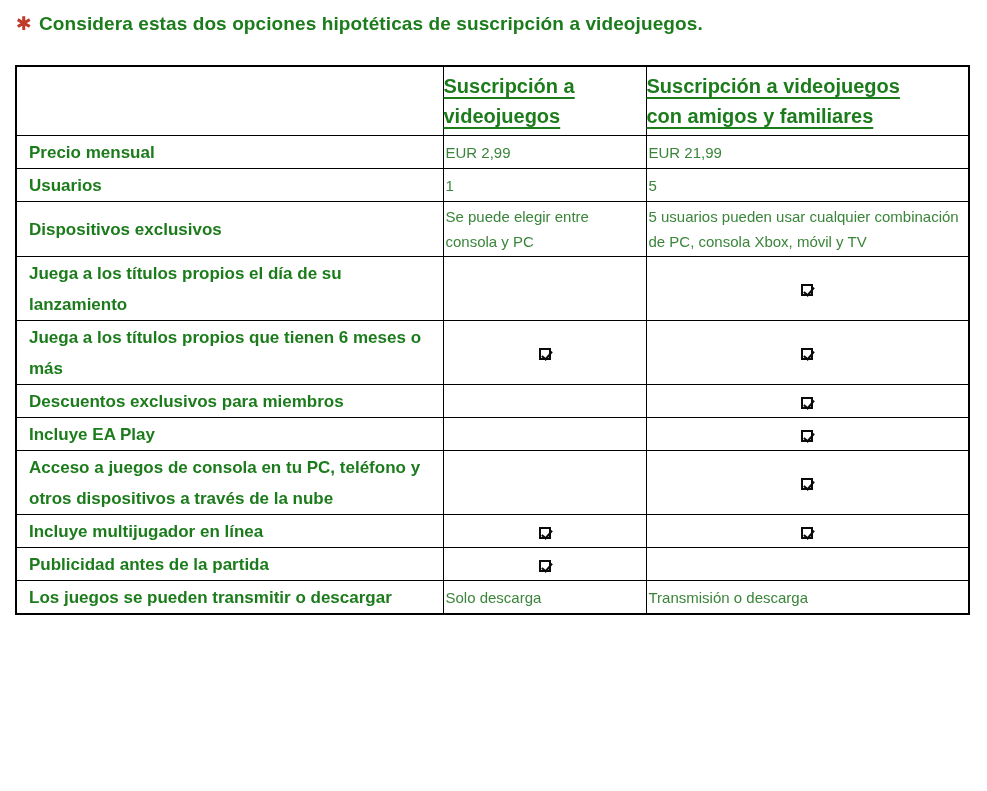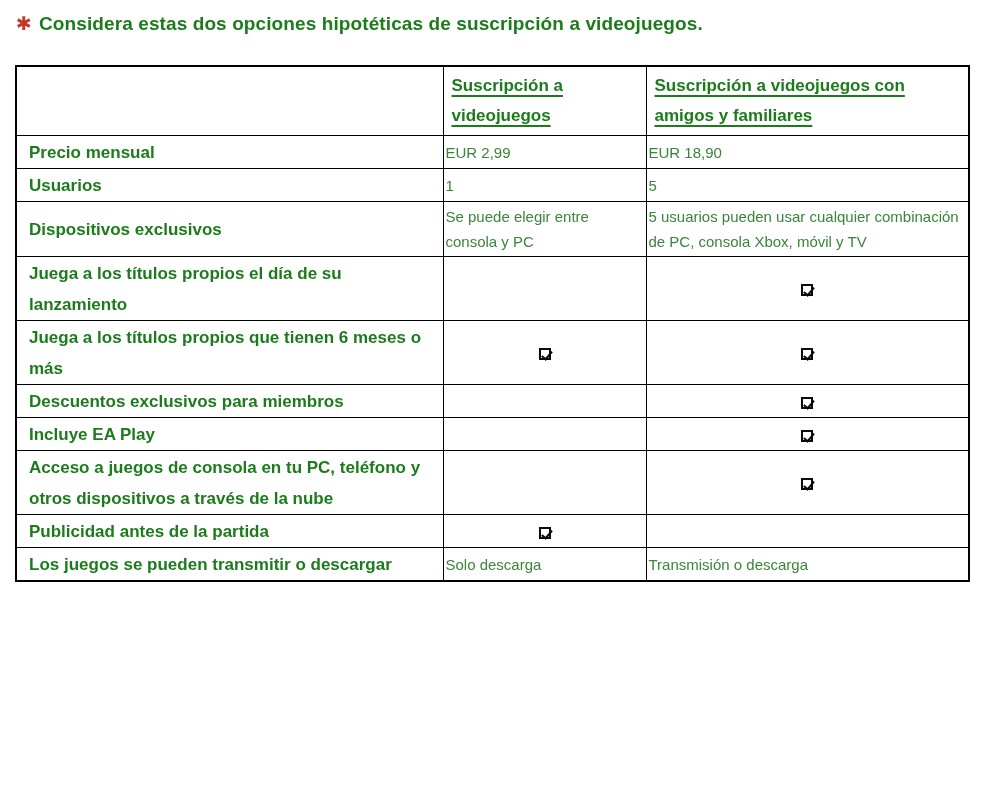--- a/index.html
+++ b/index.html
@@ -39,24 +39,24 @@
   col.c-label{width:427px;}
   col.c-basic{width:203px;}
   col.c-family{width:323px;}
   th,td{
     border:1px solid var(--border-color);
     vertical-align:middle;
     text-align:left;
   }
   th{
     color:var(--label-green);
-    font-size:17px;
+    font-size:20px;
     line-height:30px;
     font-weight:bold;
-    padding:4px 8px;
+    padding:4px 0;
     margin-top:32px;
   }
   th .hdr-text{
     text-decoration:underline;
     text-decoration-thickness:2px;
     text-underline-offset:4px;
     display:inline-block;
   }
   th.family-col .hdr-text{max-width:292px;}
   td.label-cell{
@@ -108,21 +108,21 @@
     <tr>
       <th></th>
       <th class="basic-col"><span class="hdr-text">Suscripción a videojuegos</span></th>
       <th class="family-col"><span class="hdr-text">Suscripción a videojuegos con amigos y familiares</span></th>
     </tr>
   </thead>
   <tbody>
       <tr>
         <td class="label-cell">Precio mensual</td>
         <td class="value-cell"><span>EUR 2,99</span></td>
-        <td class="value-cell"><span>EUR 18,90</span></td>
+        <td class="value-cell"><span>EUR 21,99</span></td>
       </tr>
       <tr>
         <td class="label-cell">Usuarios</td>
         <td class="value-cell"><span>1</span></td>
         <td class="value-cell"><span>5</span></td>
       </tr>
       <tr>
         <td class="label-cell">Dispositivos exclusivos</td>
         <td class="value-cell"><span>Se puede elegir entre consola y PC</span></td>
         <td class="value-cell"><span>5 usuarios pueden usar cualquier combinación de PC, consola Xbox, móvil y TV</span></td>
@@ -146,20 +146,25 @@
         <td class="label-cell">Incluye EA Play</td>
         <td class="value-cell"></td>
         <td class="value-cell check-cell"><span class="checkbox"></span></td>
       </tr>
       <tr>
         <td class="label-cell">Acceso a juegos de consola en tu PC, teléfono y otros dispositivos a través de la nube</td>
         <td class="value-cell"></td>
         <td class="value-cell check-cell"><span class="checkbox"></span></td>
       </tr>
       <tr>
+        <td class="label-cell">Incluye multijugador en línea</td>
+        <td class="value-cell check-cell"><span class="checkbox"></span></td>
+        <td class="value-cell check-cell"><span class="checkbox"></span></td>
+      </tr>
+      <tr>
         <td class="label-cell">Publicidad antes de la partida</td>
         <td class="value-cell check-cell"><span class="checkbox"></span></td>
         <td class="value-cell"></td>
       </tr>
       <tr>
         <td class="label-cell">Los juegos se pueden transmitir o descargar</td>
         <td class="value-cell"><span>Solo descarga</span></td>
         <td class="value-cell"><span>Transmisión o descarga</span></td>
       </tr>
     </tbody>

